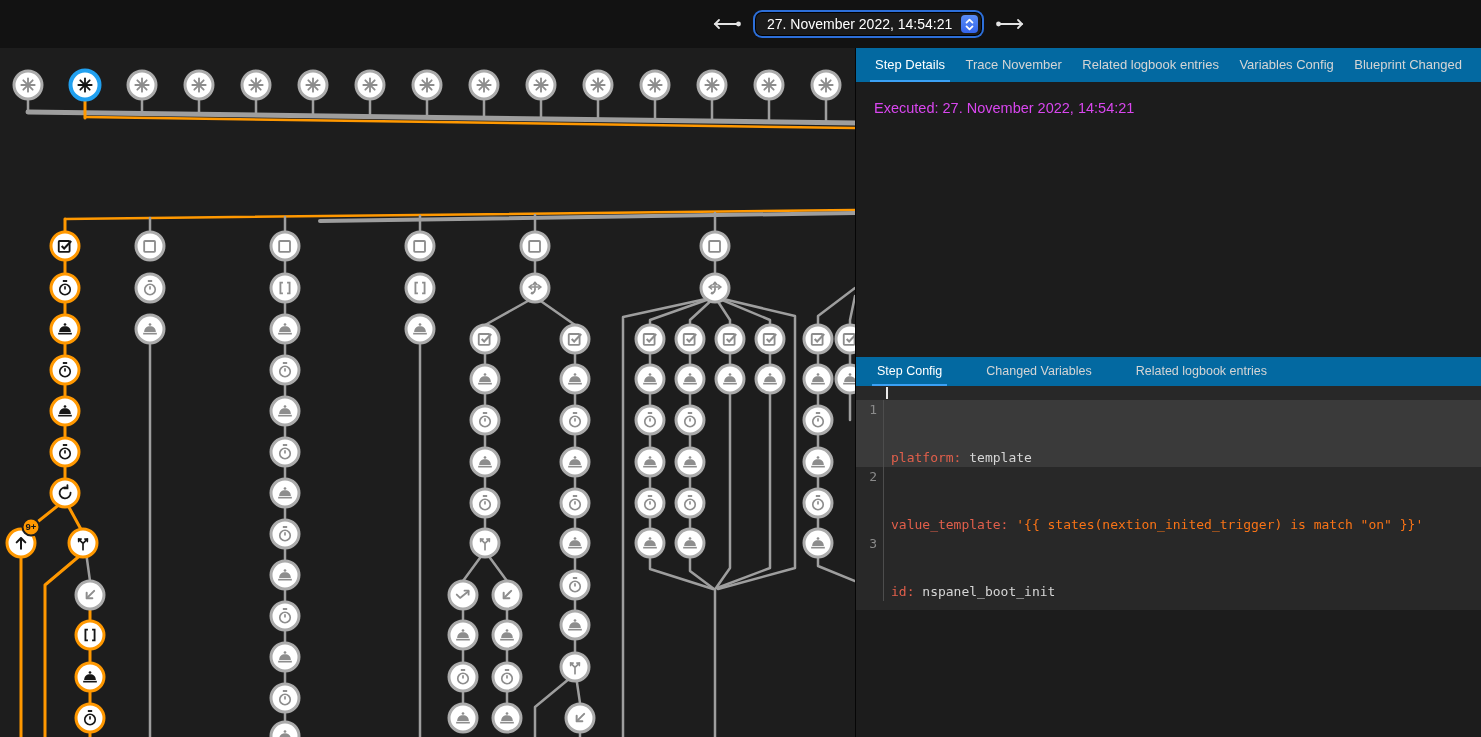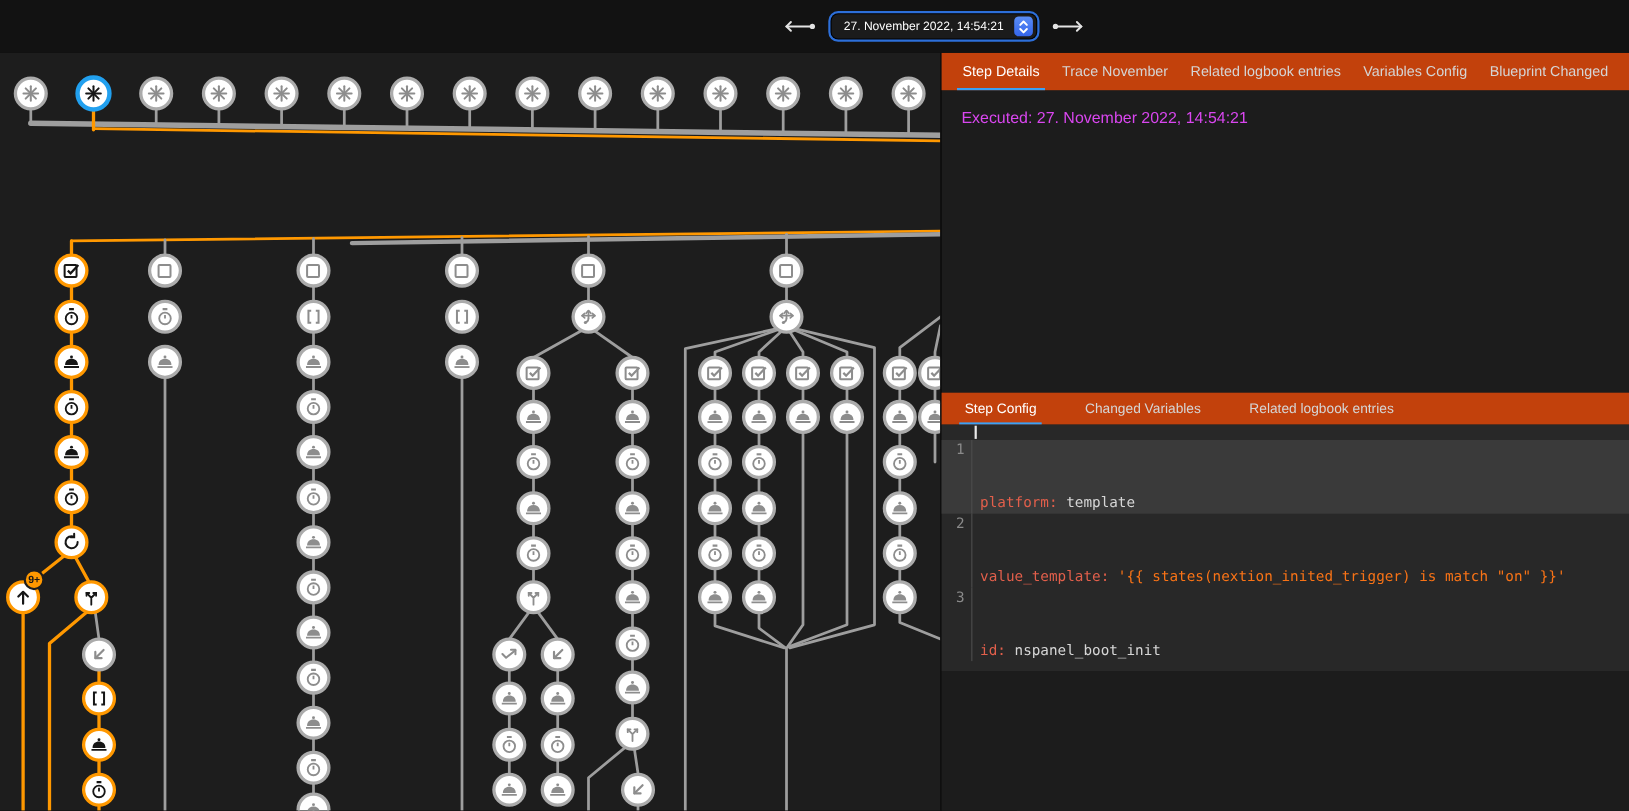--- a/index.html
+++ b/index.html
@@ -4,30 +4,30 @@
 <style>
   html,body{margin:0;padding:0;background:#101010;}
   body{width:1481px;height:737px;position:relative;overflow:hidden;
        font-family:"Liberation Sans","DejaVu Sans",sans-serif;color:#e6e6e6;}
   
   .topbar{position:absolute;left:0;top:0;width:1481px;height:48px;background:#121212;z-index:3;}
   .topbar .cluster{position:absolute;left:712px;top:0;height:48px;display:flex;align-items:center;gap:14px;}
   .navarrow{display:block;cursor:pointer;}
   .runselect{display:flex;align-items:center;background:#1b1b1b;border-radius:6px;
              padding:2px 3px 2px 11px;box-shadow:0 0 0 1px #000,0 0 0 3px #2d6fd9;cursor:pointer;}
-  .runselect .val{font-size:11px;color:#fff;margin-right:9px;white-space:nowrap;}
+  .runselect .val{font-size:14px;color:#fff;margin-right:9px;white-space:nowrap;}
   .runselect .stepper{width:17px;height:18px;border-radius:4px;background:linear-gradient(#5a8df5,#3465ec);
              display:flex;align-items:center;justify-content:center;}
   
   .graph{position:absolute;left:0;top:48px;width:855px;height:689px;background:#1d1d1d;overflow:hidden;}
   .graph svg{display:block;}
   
   .panel{position:absolute;left:855px;top:48px;width:626px;height:689px;background:#1c1c1c;
          border-left:1px solid #060606;box-sizing:border-box;display:flex;flex-direction:column;}
-  .tabbar{background:#c2410c;display:flex;align-items:stretch;flex:none;}
+  .tabbar{background:#0369a1;display:flex;align-items:stretch;flex:none;}
   .tabbar.top{height:34px;justify-content:space-between;padding:0 14px;}
   .tabbar.bottom{height:29px;justify-content:flex-start;gap:34px;padding:0 16px;}
   .tab{display:flex;align-items:center;padding:0 5px;font-size:13px;color:#d5d5d5;
        border-bottom:2px solid transparent;cursor:pointer;white-space:nowrap;}
   .tabbar.bottom .tab{font-size:12.5px;text-align:right;}
   .tab.active{color:#ffffff;border-bottom-color:#3ba1f5;}
   .details-content{height:275px;flex:none;padding:18px 18px 0 18px;box-sizing:border-box;}
   .executed{font-size:14.5px;color:#d946ef;}
   
   .code{background:#282828;padding:14px 0 9px 0;position:relative;flex:none;

